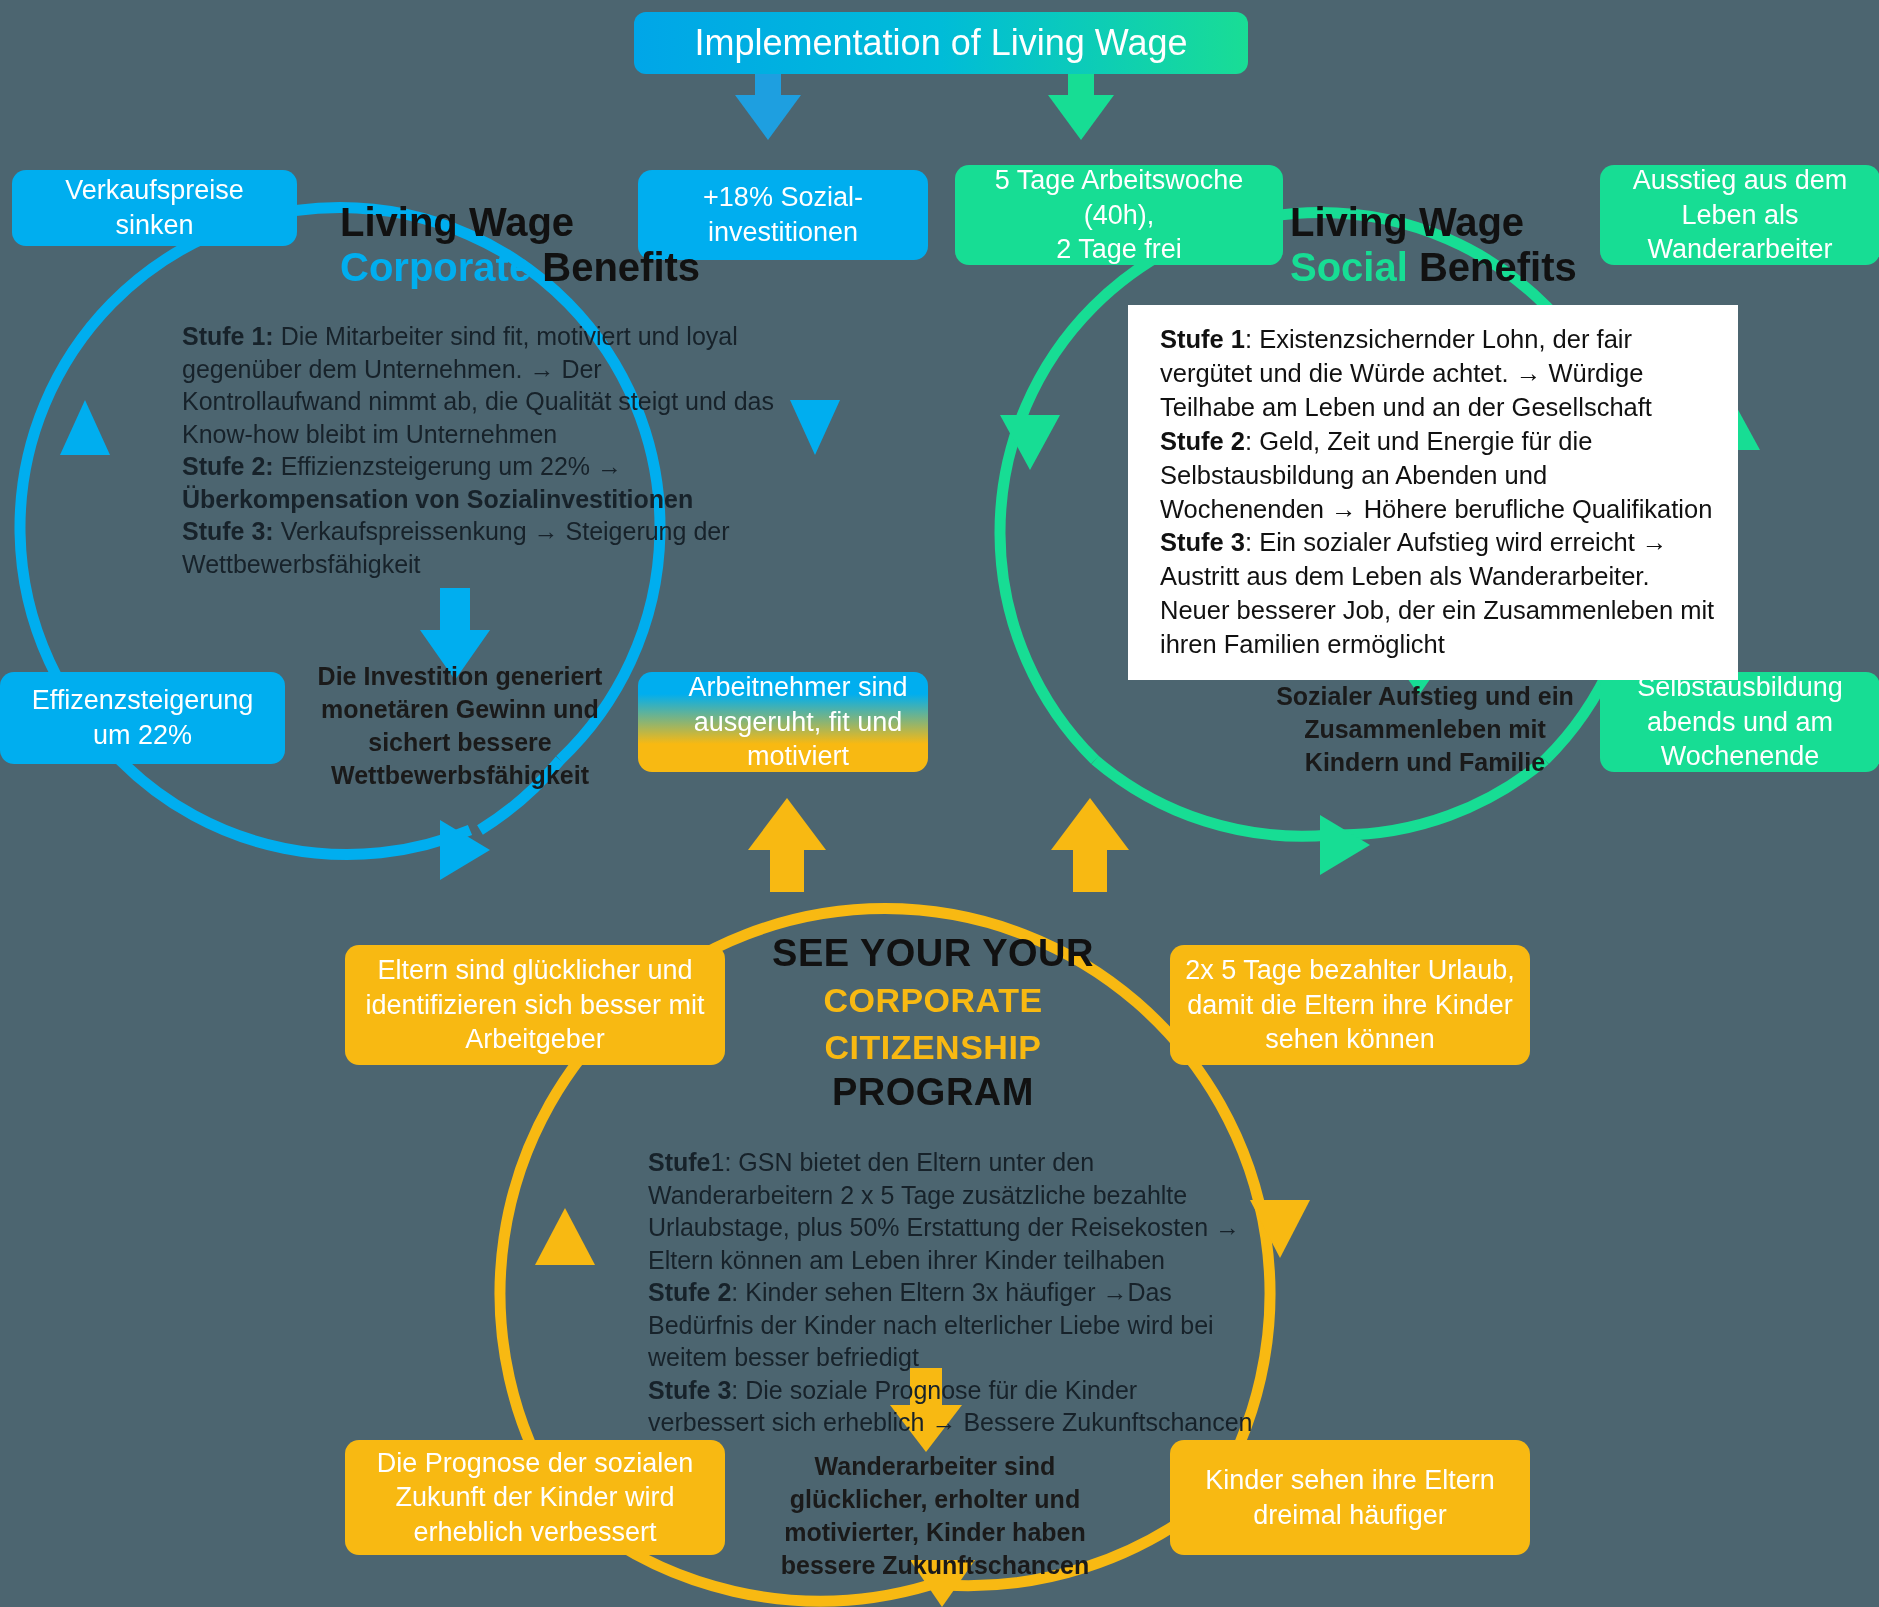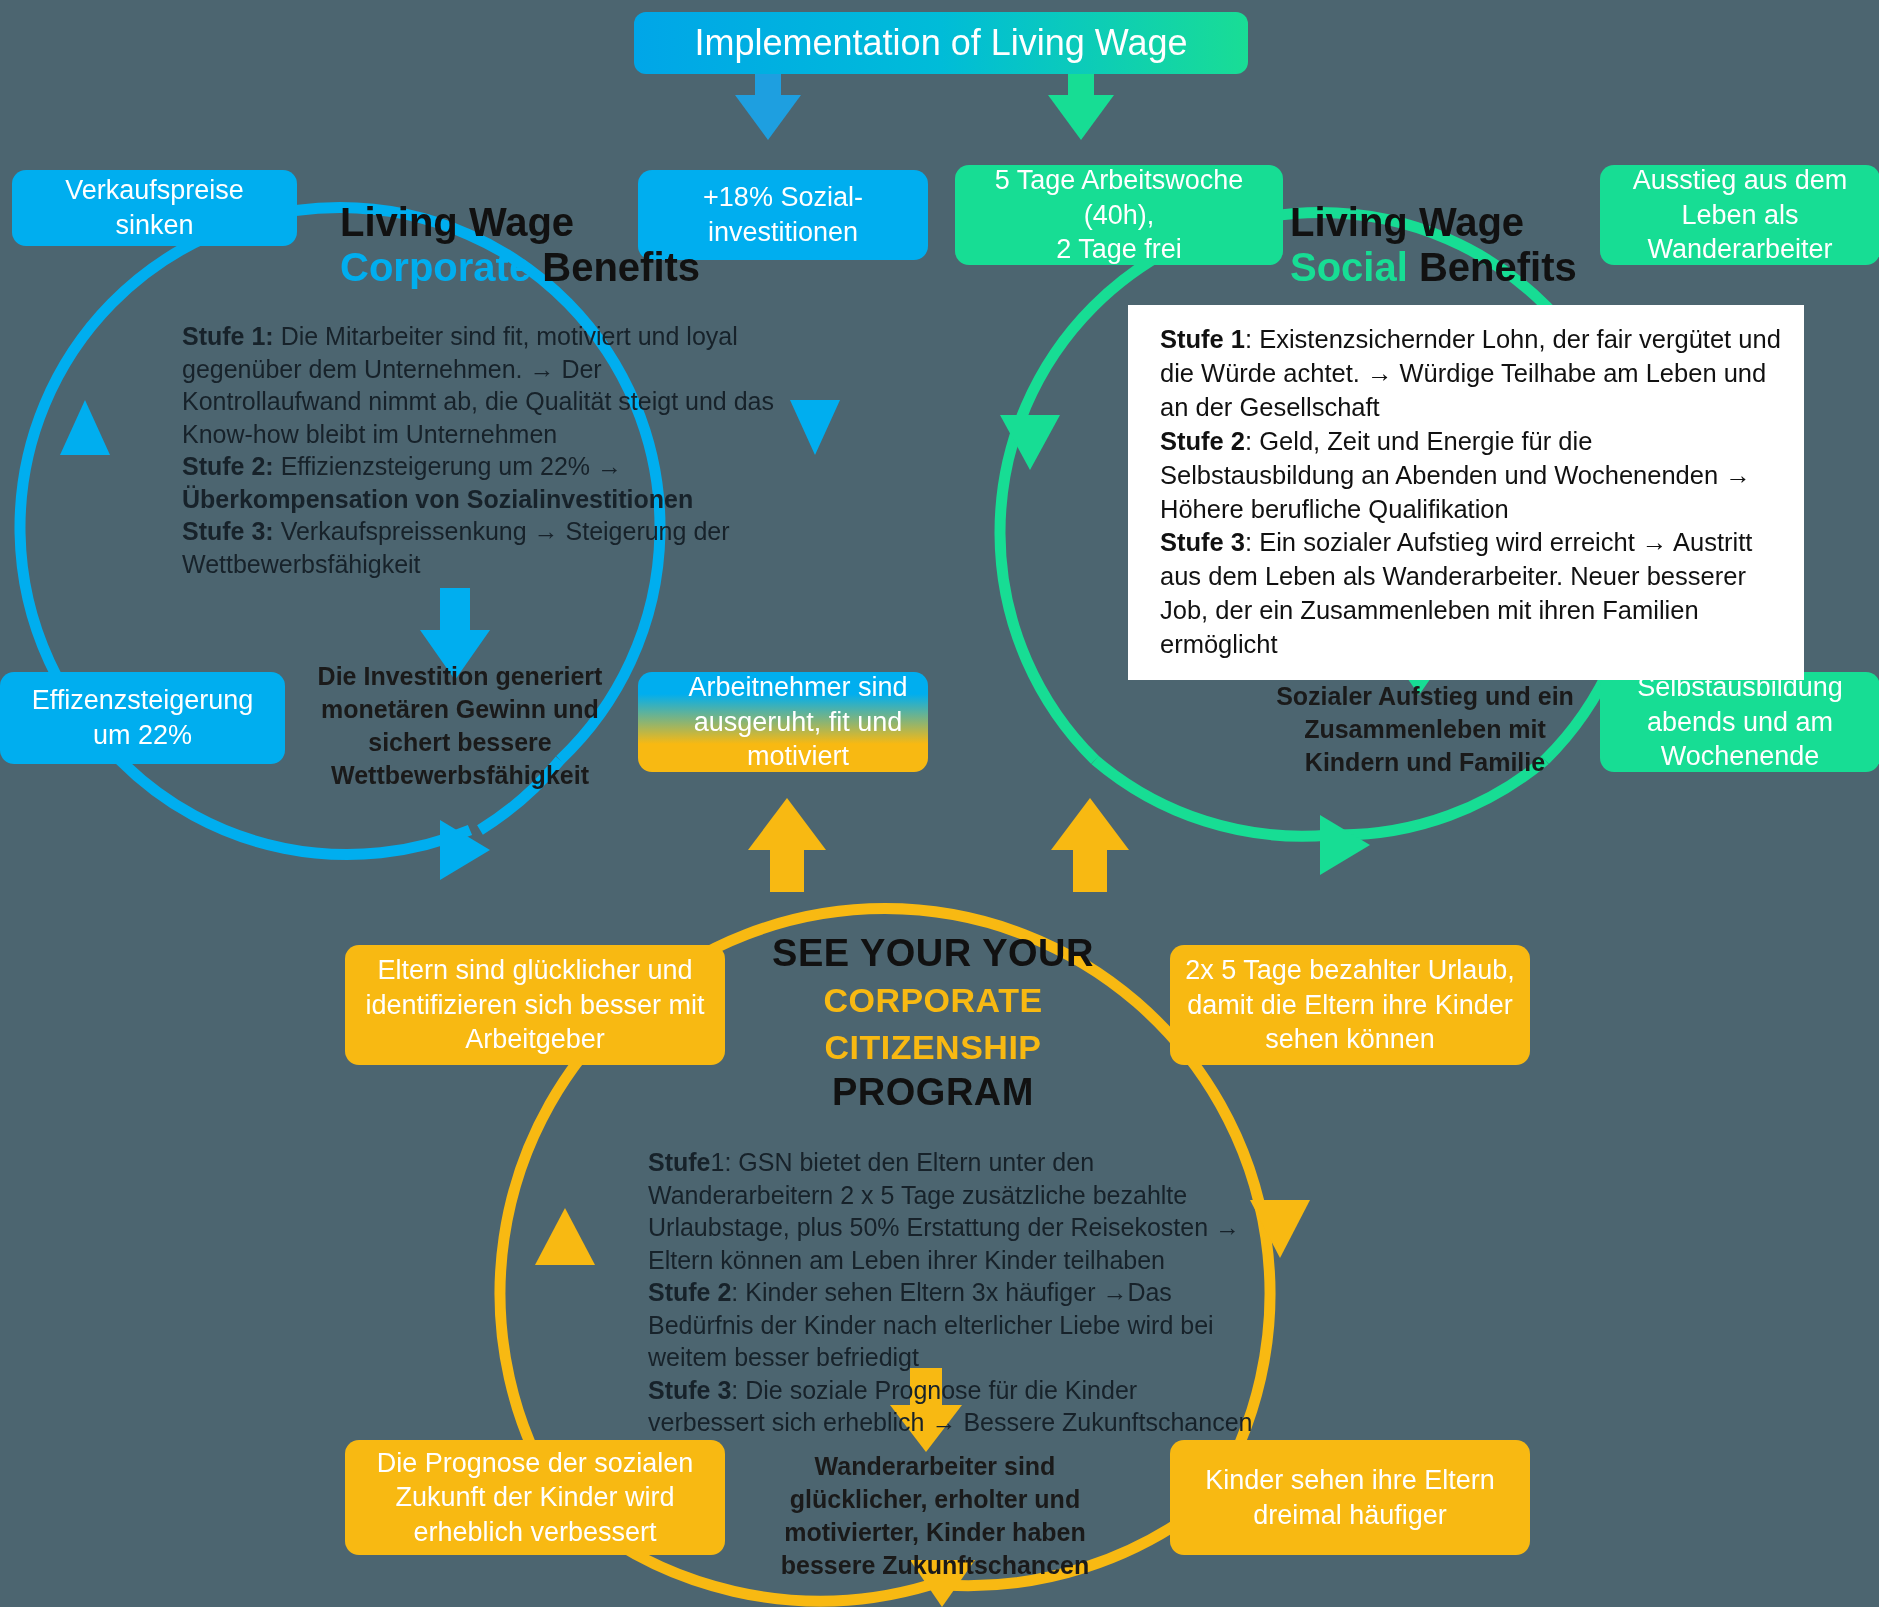--- a/index.html
+++ b/index.html
@@ -173,21 +173,21 @@
     <span class="accent-green">Social</span>
     <span>Benefits</span>
   </div>
 
   <div class="box green" style="left:955px; top:165px; width:328px; height:100px; white-space:pre-line;">5 Tage Arbeitswoche (40h),
 2 Tage frei</div>
   <div class="box green" style="left:1600px; top:165px; width:280px; height:100px;">Ausstieg aus dem Leben als Wanderarbeiter</div>
   <div class="plainlabel" style="left:1270px; top:680px; width:310px;">Sozialer Aufstieg und ein Zusammenleben mit Kindern und Familie</div>
   <div class="box green" style="left:1600px; top:672px; width:280px; height:100px;">Selbstausbildung abends und am Wochenende</div>
 
-  <div class="whitebox" style="left:1128px; top:305px; width:676px;padding-left:32px;">
+  <div class="whitebox" style="left:1128px; top:305px; width:610px;padding-left:32px;">
     <b>Stufe 1</b><span>: Existenzsichernder Lohn, der fair vergütet und die Würde achtet. → Würdige Teilhabe am Leben und an der Gesellschaft</span><br>
     <b>Stufe 2</b><span>: Geld, Zeit und Energie für die Selbstausbildung an Abenden und Wochenenden → Höhere berufliche Qualifikation</span><br>
     <b>Stufe 3</b><span>: Ein sozialer Aufstieg wird erreicht → Austritt aus dem Leben als Wanderarbeiter. Neuer besserer Job, der ein Zusammenleben mit ihren Familien ermöglicht</span>
   </div>
 
   <div class="center-title" style="left:718px; top:930px; width:430px;">
     <span>SEE YOUR YOUR</span><br>
     <span class="accent-yellow" style="font-size:34px;">CORPORATE CITIZENSHIP</span><br>
     <span>PROGRAM</span>
   </div>

